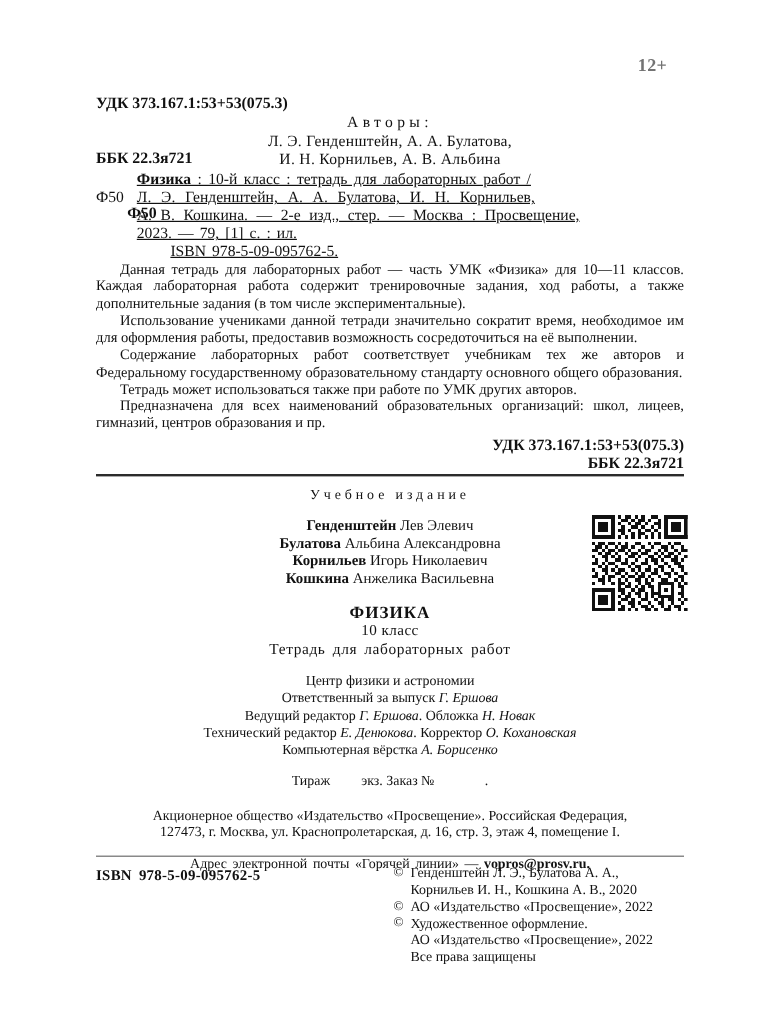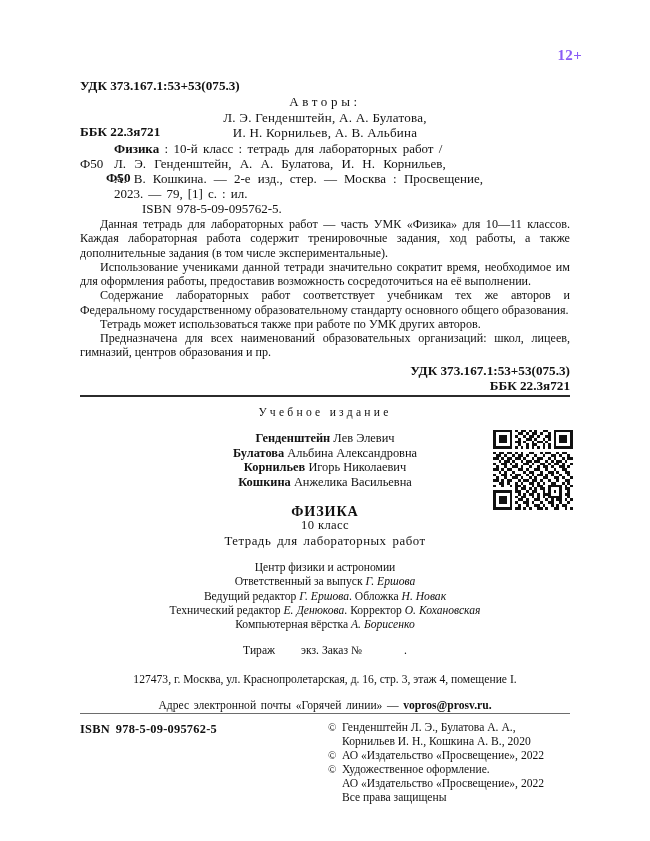--- a/index.html
+++ b/index.html
@@ -34,25 +34,25 @@
     font-size: 13.2px;
     line-height: 15.4px;
     font-weight: bold;
     white-space: pre;
   }
   .cls-line { white-space: pre; }
   .cls-f50 { margin-left: 26px; }
 
   .age-mark {
     position: absolute;
-    right: 68px;
+    right: 94px;
     top: 47px;
     font-size: 15px;
     font-weight: bold;
-    color: #8b5cf6;
+    color: #737373;
     letter-spacing: 0.02em;
     margin-left: 44px;
   }
 
   
   .authors {
     position: absolute;
     left: 80px;
     top: 94px;
     width: 490px;
@@ -64,20 +64,21 @@
   .authors-line { letter-spacing: 0.02em; }
 
   
   .biblio {
     position: absolute;
     left: 80px;
     top: 141px;
     width: 490px;
     font-size: 13px;
     line-height: 15.1px;
+    text-decoration: underline;
   }
   .biblio .ln {
     position: relative;
     white-space: nowrap;
     text-align: justify;
   }
   .biblio .l1 { padding-left: 34px; word-spacing: 0.16em; }
   .biblio .l2 { word-spacing: 0.38em; }
   .biblio .l3 { padding-left: 34px; word-spacing: 0.30em; }
   .biblio .l4 { padding-left: 34px; word-spacing: 0.14em; }
@@ -302,20 +303,21 @@
     <div class="staff-line"><span>Ответственный за выпуск </span><span class="i">Г. Ершова</span></div>
     <div class="staff-line"><span>Ведущий редактор </span><span class="i">Г. Ершова</span><span>. Обложка </span><span class="i">Н. Новак</span></div>
     <div class="staff-line"><span>Технический редактор </span><span class="i">Е. Денюкова</span><span>. Корректор </span><span class="i">О. Кохановская</span></div>
     <div class="staff-line"><span>Компьютерная вёрстка </span><span class="i">А. Борисенко</span></div>
 
     <div class="print-info">
       <div><span>Тираж</span><span class="gap"></span><span>экз.</span> <span>Заказ №</span><span class="gap2"></span><span>.</span></div>
     </div>
 
     <div class="address">
+      <div>Акционерное общество «Издательство «Просвещение». Российская Федерация,</div>
       <div>127473, г. Москва, ул. Краснопролетарская, д. 16, стр. 3, этаж 4, помещение I.</div>
     </div>
 
     <div class="email-line"><span>Адрес электронной почты «Горячей линии» — </span><span class="b">vopros@prosv.ru.</span></div>
   </div>
 
   <div class="qr">
     <svg viewBox="0 0 29 29" shape-rendering="crispEdges" aria-hidden="true">
       <rect width="29" height="29" fill="#ffffff"></rect>
       <g fill="#111111">

